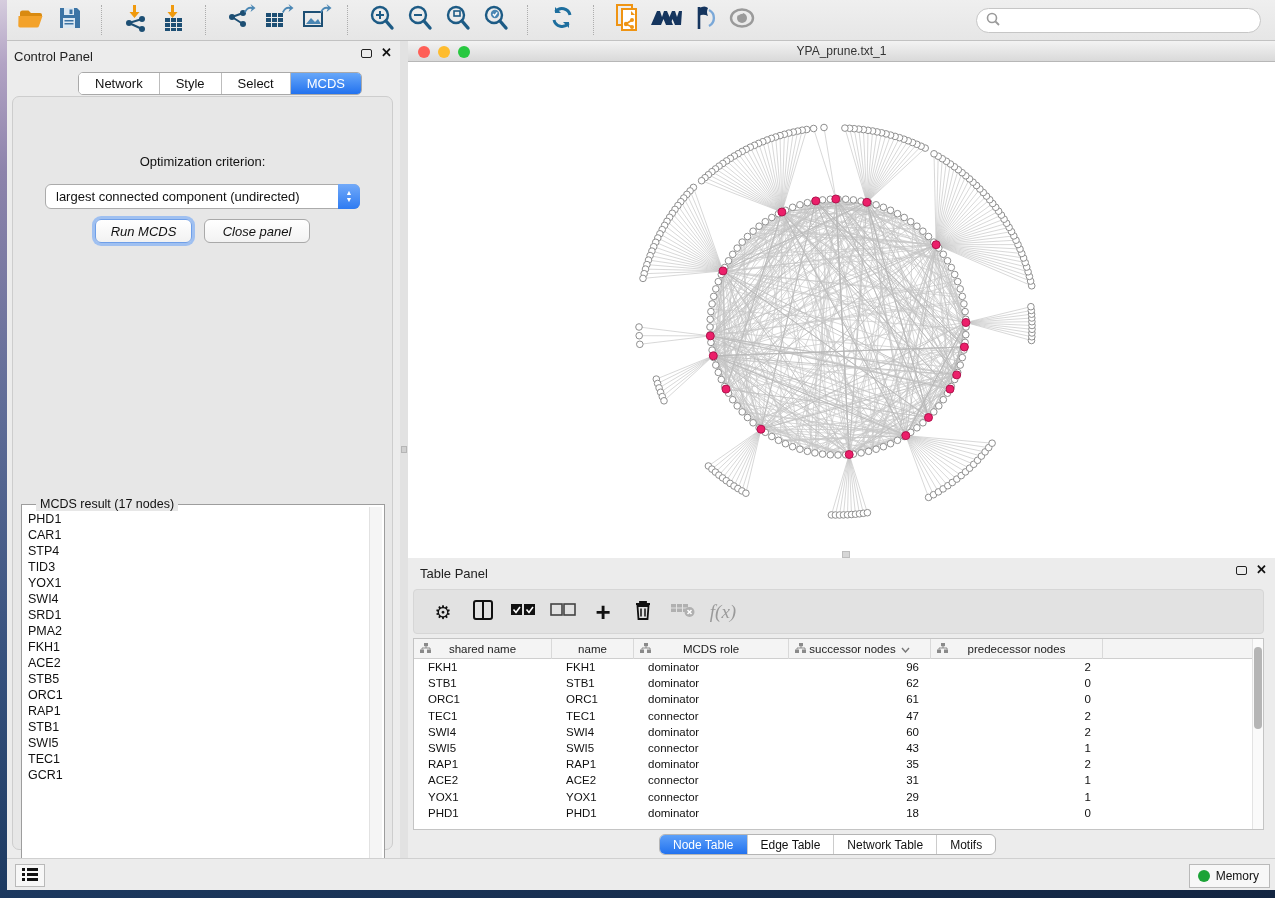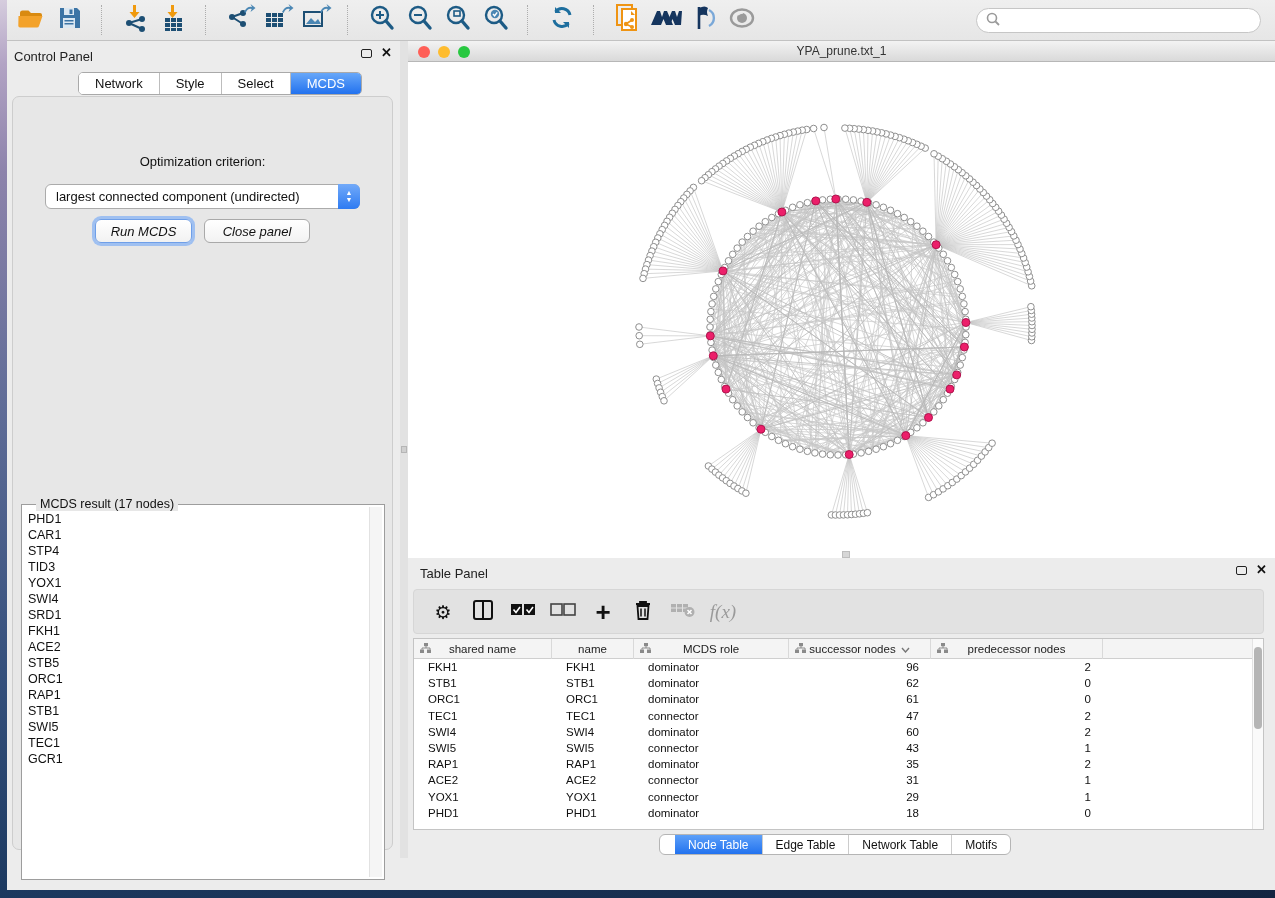--- a/index.html
+++ b/index.html
@@ -67,21 +67,21 @@
   .thead { position:absolute; left:0; top:0; width:839px; height:20px; background:#f4f4f4; border-bottom:1px solid #cfcfcf; display:flex; }
   .th { height:20px; border-right:1px solid #d9d9d9; display:flex; align-items:center; justify-content:center; gap:5px; font-size:11.5px; color:#222; position:relative; }
   .th .site-ico { position:absolute; left:6px; top:4px; }
   .tbody { position:absolute; left:0; top:20px; width:839px; height:170px; overflow:hidden; }
   .tr { display:flex; height:16.2px; align-items:center; }
   .td { font-size:11.5px; color:#111; white-space:nowrap; overflow:hidden; }
   .td.left { padding-left:14px; text-align:left; }
   .td.right { padding-right:12px; text-align:right; }
   .tscroll { position:absolute; right:0; top:0; width:11px; height:190px; background:#fafafa; border-left:1px solid #e3e3e3; }
   .tscroll .thumb { position:absolute; left:1px; top:8px; width:8px; height:82px; background:#b5b5b5; border-radius:4px; }
-  .tp-tabs { position:absolute; left:251px; top:276px; display:flex; background:#fff; border:1px solid #b5b5b5; border-radius:6px; height:21px; overflow:hidden;padding-left:15px; }
+  .tp-tabs { position:absolute; left:251px; top:276px; display:flex; background:#fff; border:1px solid #b5b5b5; border-radius:6px; height:21px; overflow:hidden; }
   .tp-tab { padding:0 13px; font-size:12px; color:#111; display:flex; align-items:center; border-right:1px solid #ccc; }
   .tp-tab:last-child { border-right:none; }
   .tp-tab.sel { background:linear-gradient(#5da0f8,#2272ef); color:#fff; }
 
   
   .statusbar { position:absolute; left:0; top:858px; width:100%; height:32px; background:#ececec; border-top:1px solid #d0d0d0; }
   .list-btn { position:absolute; left:8px; top:5px; width:30px; height:23px; background:#f7f7f7; border:1px solid #b9b9b9; display:flex; align-items:center; justify-content:center; }
   .memory-btn { position:absolute; right:6px; top:5px; height:24px; padding:0 10px 0 8px; background:#f7f7f7; border:1px solid #b9b9b9; display:flex; align-items:center; gap:6px; font-size:12px; color:#111; }
   .memdot { width:12px; height:12px; border-radius:50%; }
 </style>
@@ -272,20 +272,21 @@
       <div class="result-box">
         <div class="result-legend">MCDS result (17 nodes)</div>
         <div class="result-list" id="mcds-list">
             <div>PHD1</div>
             <div>CAR1</div>
             <div>STP4</div>
             <div>TID3</div>
             <div>YOX1</div>
             <div>SWI4</div>
             <div>SRD1</div>
+            <div>PMA2</div>
             <div>FKH1</div>
             <div>ACE2</div>
             <div>STB5</div>
             <div>ORC1</div>
             <div>RAP1</div>
             <div>STB1</div>
             <div>SWI5</div>
             <div>TEC1</div>
             <div>GCR1</div>
           </div>
@@ -1364,13 +1365,31 @@
         </div>
     </div>
     <div class="tp-tabs" id="tp-tabs">
         <div class="tp-tab sel">Node Table</div>
         <div class="tp-tab">Edge Table</div>
         <div class="tp-tab">Network Table</div>
         <div class="tp-tab">Motifs</div>
       </div>
   </div>
 
+  <div class="statusbar">
+    <div class="list-btn">
+      <span><svg width="18" height="14">
+            <g fill="#111">
+              <rect x="1" y="1" width="3" height="3"></rect>
+              <rect x="6" y="1" width="11" height="3"></rect>
+              <rect x="1" y="6" width="3" height="3"></rect>
+              <rect x="6" y="6" width="11" height="3"></rect>
+              <rect x="1" y="11" width="3" height="3"></rect>
+              <rect x="6" y="11" width="11" height="3"></rect>
+            </g>
+          </svg></span>
+    </div>
+    <div class="memory-btn">
+      <span class="memdot" id="memdot" style="background: rgb(28, 163, 55);"></span>
+      <span>Memory</span>
+    </div>
+  </div>
 </div>
 
 </body></html>

